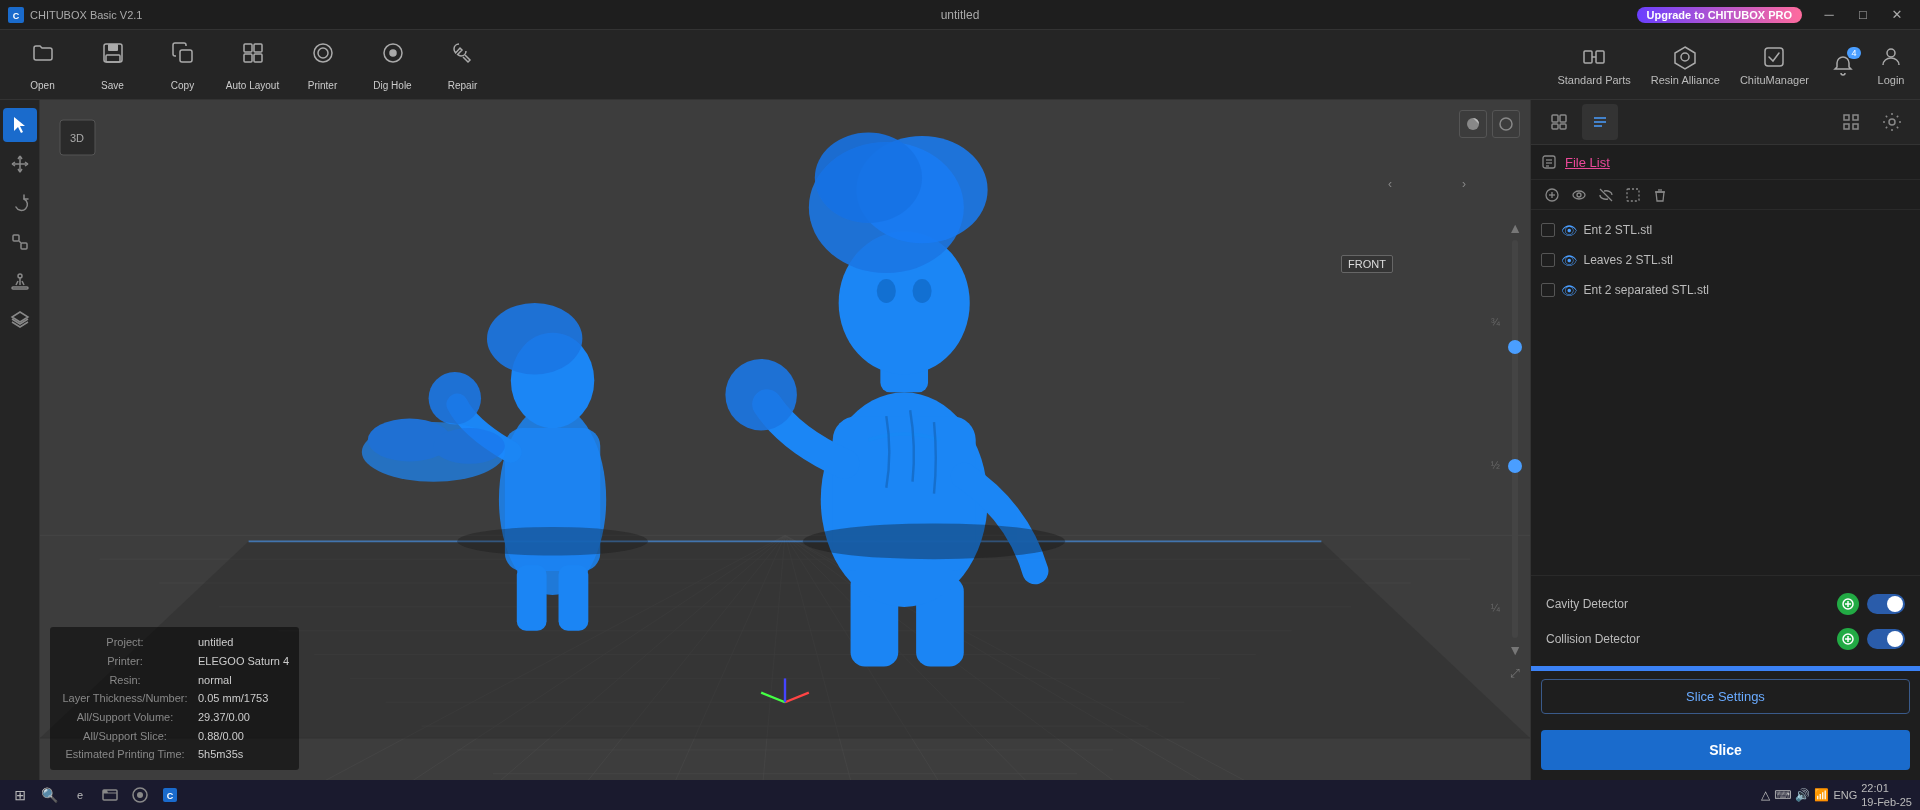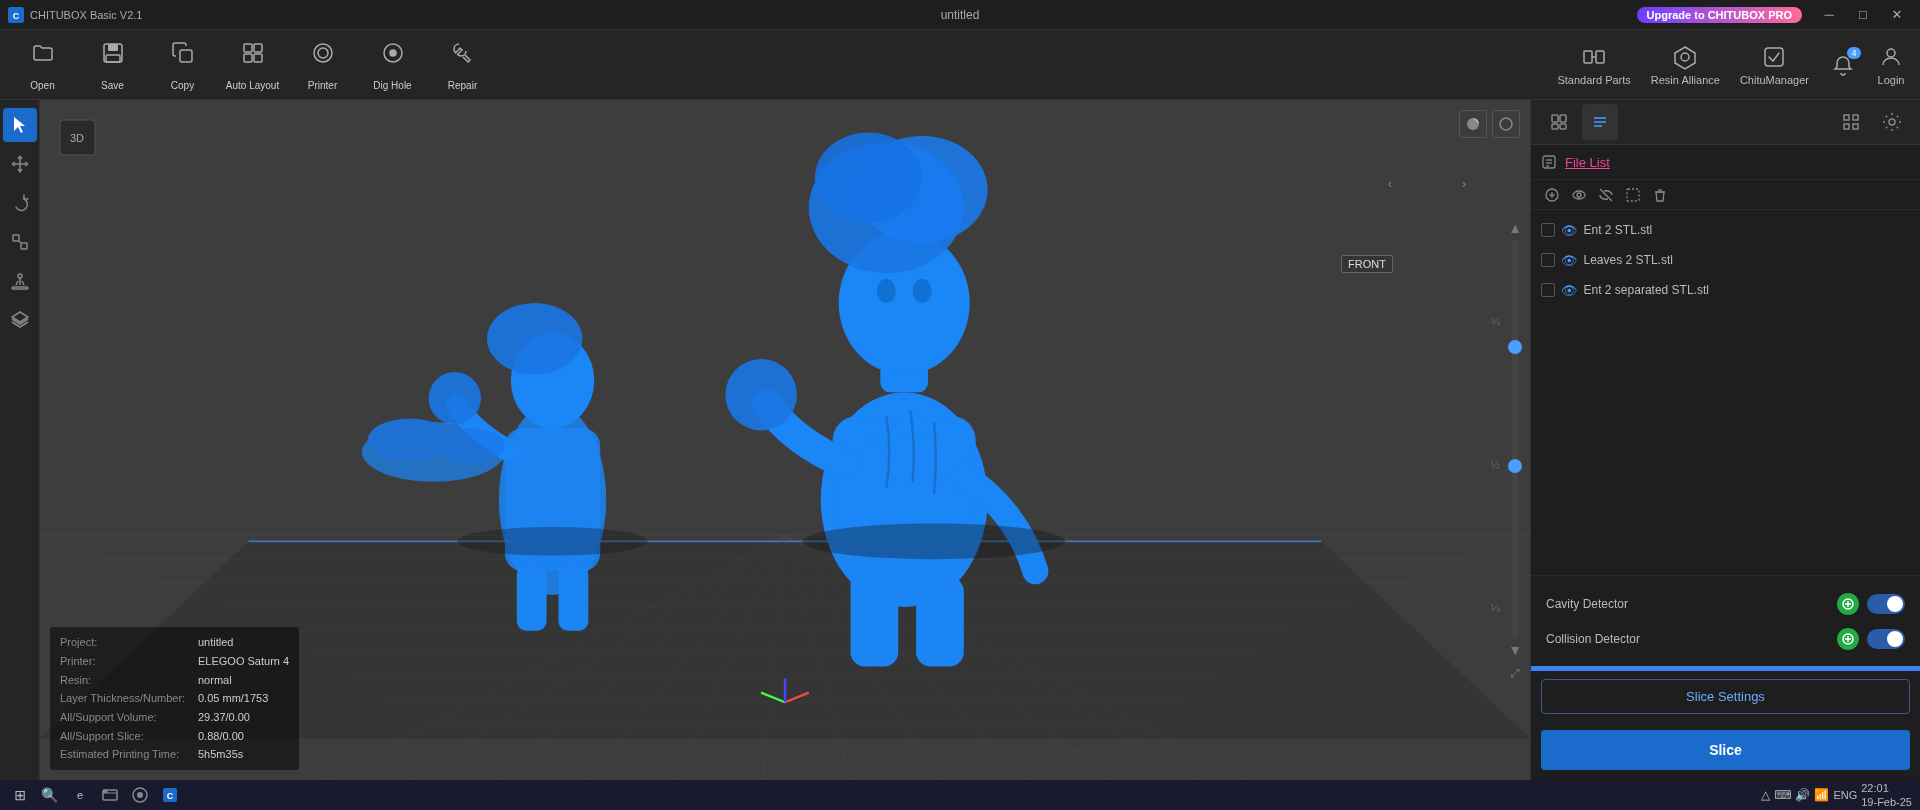--- a/index.html
+++ b/index.html
@@ -208,20 +208,21 @@
     .info-overlay {
       position: absolute;
       bottom: 10px;
       left: 10px;
       background: rgba(0,0,0,0.5);
       padding: 6px 10px;
       border-radius: 3px;
       font-size: 11px;
       color: #999;
       line-height: 1.7;
+      text-align: center;
     }
     .info-row {
       display: flex;
       gap: 8px;
     }
     .info-label { color: #888; min-width: 130px; }
     .info-value { color: #ccc; }
 
     
     .viewport-top-controls {

